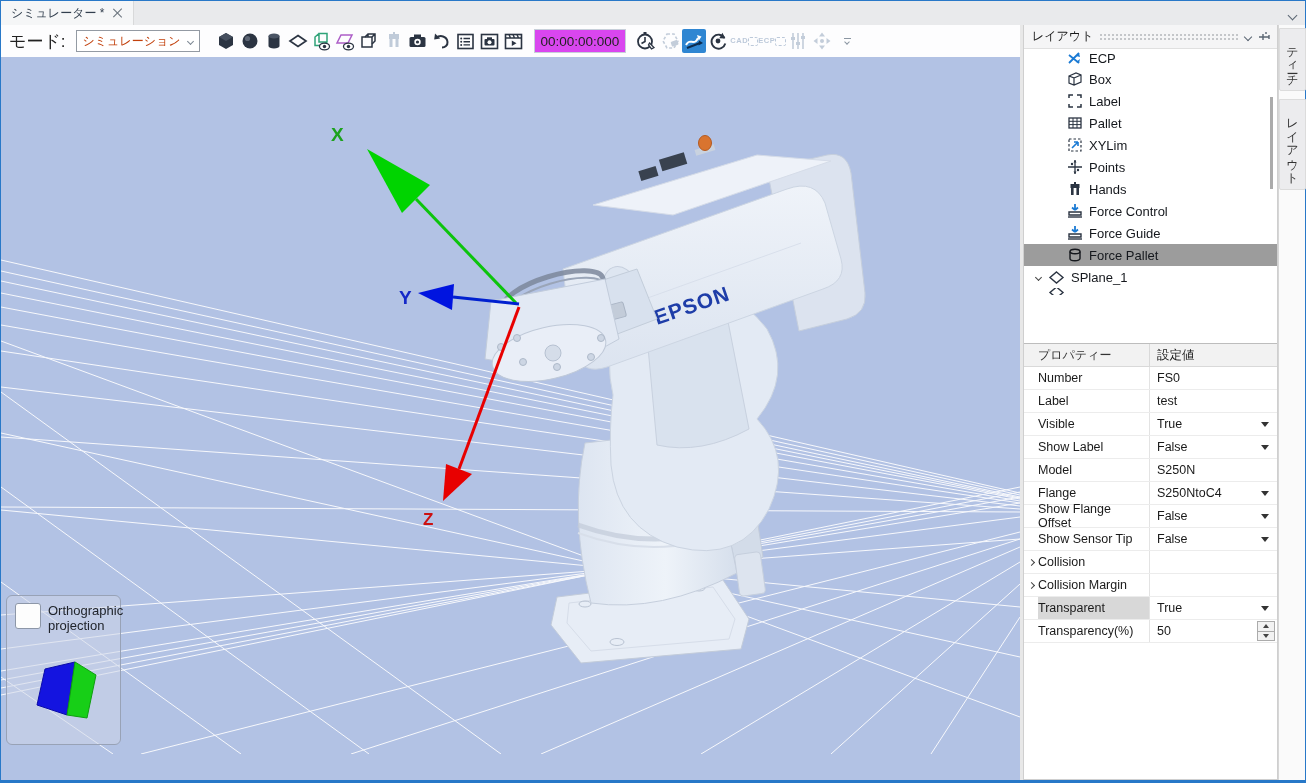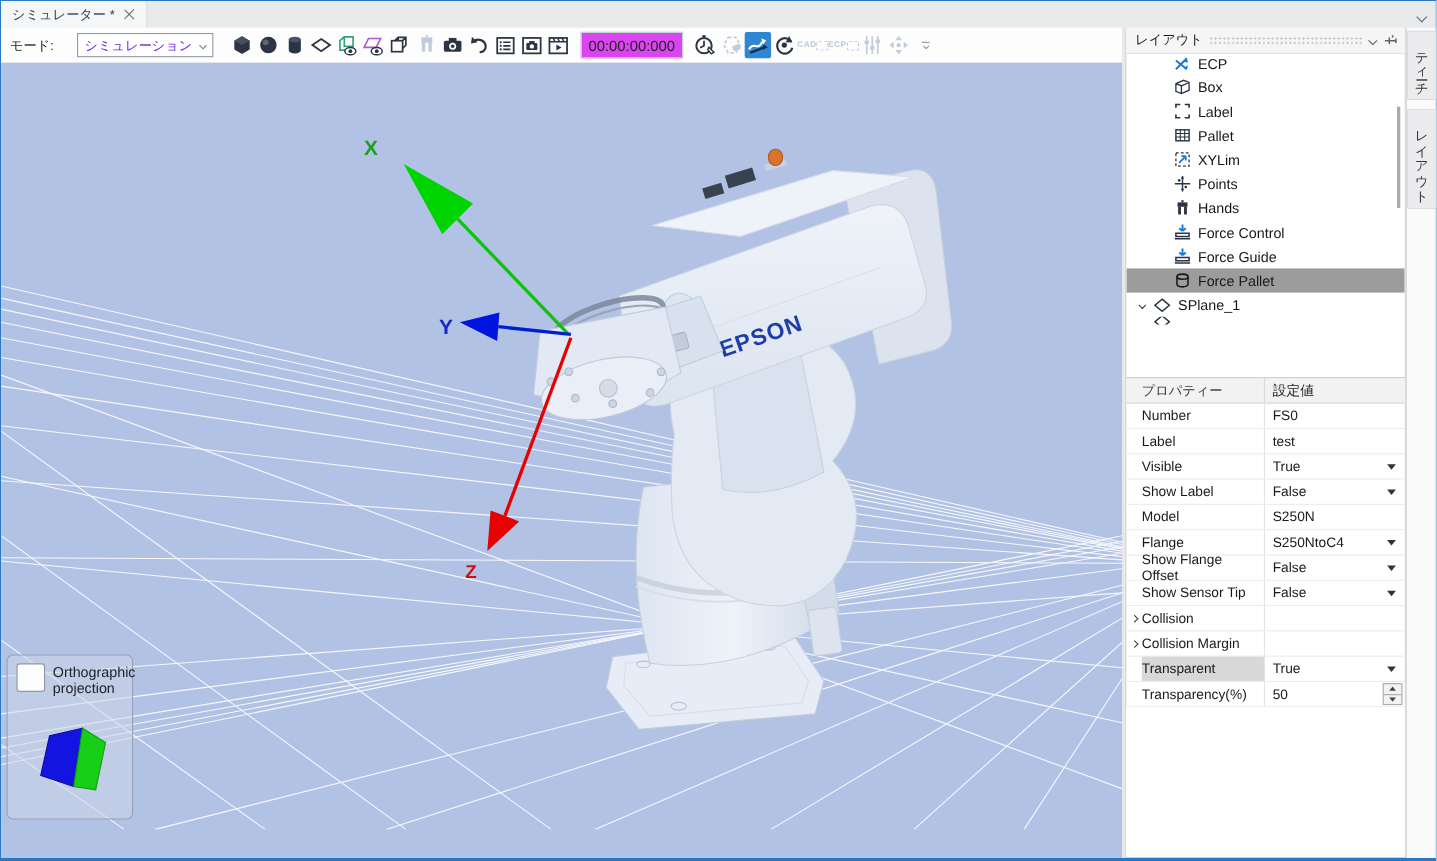--- a/index.html
+++ b/index.html
@@ -37,23 +37,23 @@
   .strip-chevron { position:absolute; right:8px; top:6px; width:8px; height:8px; }
   .chev { width:7px; height:7px; border-right:1.5px solid #5a6572; border-bottom:1.5px solid #5a6572;
           transform:rotate(45deg); display:inline-block; }
 
   
   .main { flex:1; display:flex; min-height:0; background:#e8e8e8; }
   .left-col { width:1019px; display:flex; flex-direction:column; flex:0 0 auto; }
 
   
   .toolbar { height:32px; background:#fdfdfe; display:flex; align-items:center; padding-left:8px; flex:0 0 auto; }
-  .mode-label { font-size:12px; color:#222; margin-right:21px; }
+  .mode-label { font-size:17px; color:#222; margin-right:10px; }
   .combo { width:124px; height:22px; border:1px solid #939aa3; background:#fff; display:flex; align-items:center;
-           padding:0 6px; font-size:12px; color:#6d28d9; }
+           padding:0 6px; font-size:12px; color:#c2410c; }
   .combo .chev { width:5px; height:5px; margin-left:auto; border-color:#7c8792; }
   .tb-sep { width:14px; }
   .tbtn { width:24px; height:24px; display:flex; align-items:center; justify-content:center; border-radius:2px; }
   .tbtn svg { display:block; }
   .tbtn.active { background:#2f86d2; }
   .time-box { height:24px; min-width:76px; margin:0 8px; border:1px solid #c7cfd9; background:#d946ef;
               display:flex; align-items:center; justify-content:center; font-size:13.5px; color:#222; padding:0 6px; }
   .tb-overflow { margin-left:6px; width:14px; display:flex; flex-direction:column; align-items:center; gap:1px; }
   .tb-overflow .bar { width:7px; height:1.5px; background:#8b96a2; }
   .tb-overflow .chev { width:4px; height:4px; border-color:#8b96a2; }

